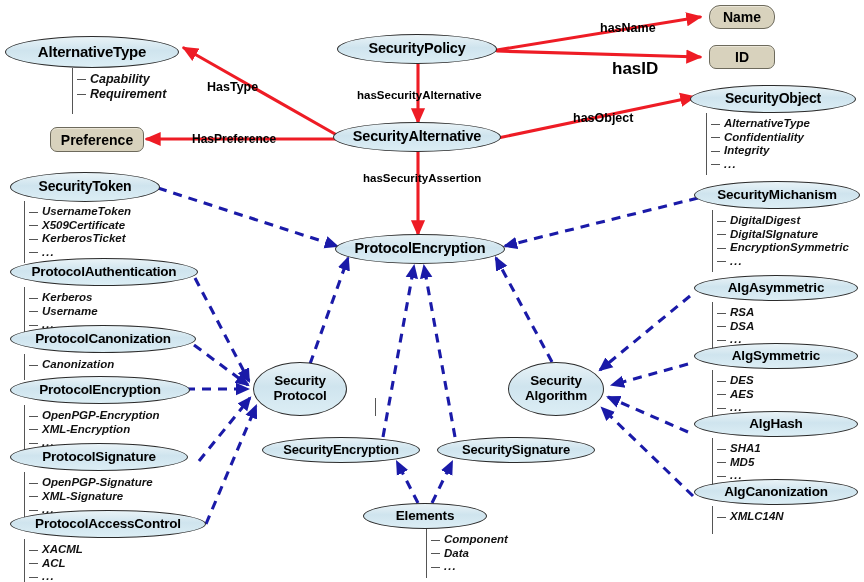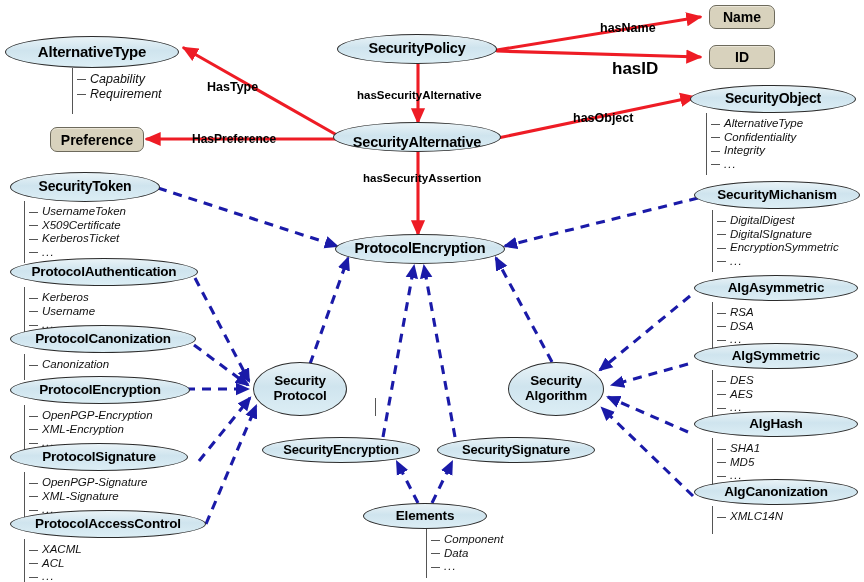--- a/index.html
+++ b/index.html
@@ -54,21 +54,21 @@
     border-radius: 7px;
     color: #000000;
     font-weight: bold;
     z-index: 3;
     box-shadow: inset 0 1px 0 #eae5d6;
   }
   .attrs {
     position: absolute;
     z-index: 2;
     font-style: italic;
-    font-weight: normal;
+    font-weight: bold;
     color: #111111;
     border-left: 1.6px solid #555555;
     padding: 4px;
     margin: 0;
     list-style: none;
   }
   .attrs li {
     position: relative;
     white-space: nowrap;
     padding-left: 13px;
@@ -225,21 +225,21 @@
   <ul class="attrs" style="left:24px; top:539px; font-size:11.5px;">
     <li>XACML</li>
     <li>ACL</li>
     <li class="ellipsis">...</li>
   </ul>
 
   <div class="node" style="left:337px; top:34px; width:160px; height:30px; font-size:14.5px;">
     <span>SecurityPolicy</span>
   </div>
 
-  <div class="node" style="left:333px; top:122px; width:168px; height:30px; font-size:14.5px;align-items:flex-end;">
+  <div class="node" style="left:333px; top:122px; width:168px; height:30px; font-size:14.5px;">
     <span>SecurityAlternative</span>
   </div>
 
   <div class="node" style="left:335px; top:234px; width:170px; height:30px; font-size:14.5px;">
     <span>ProtocolEncryption</span>
   </div>
 
   <div class="node" style="left:253px; top:362px; width:94px; height:54px; font-size:13.5px; line-height:1.12;">
     <span>
       <span>Security</span>
@@ -266,21 +266,21 @@
 
   <div class="node" style="left:363px; top:503px; width:124px; height:26px; font-size:13.5px;">
     <span>Elements</span>
   </div>
   <ul class="attrs" style="left:426px; top:529px; font-size:11.5px;">
     <li>Component</li>
     <li>Data</li>
     <li class="ellipsis">...</li>
   </ul>
 
-  <div class="rectnode" style="left:709px; top:5px; width:66px; height:24px; font-size:14px;">
+  <div class="rectnode" style="left:709px; top:5px; width:66px; height:24px; font-size:14px;border-radius:11px;">
     <span>Name</span>
   </div>
 
   <div class="rectnode" style="left:709px; top:45px; width:66px; height:24px; font-size:14px;">
     <span>ID</span>
   </div>
 
   <div class="node" style="left:690px; top:85px; width:166px; height:28px; font-size:14px;">
     <span>SecurityObject</span>
   </div>

